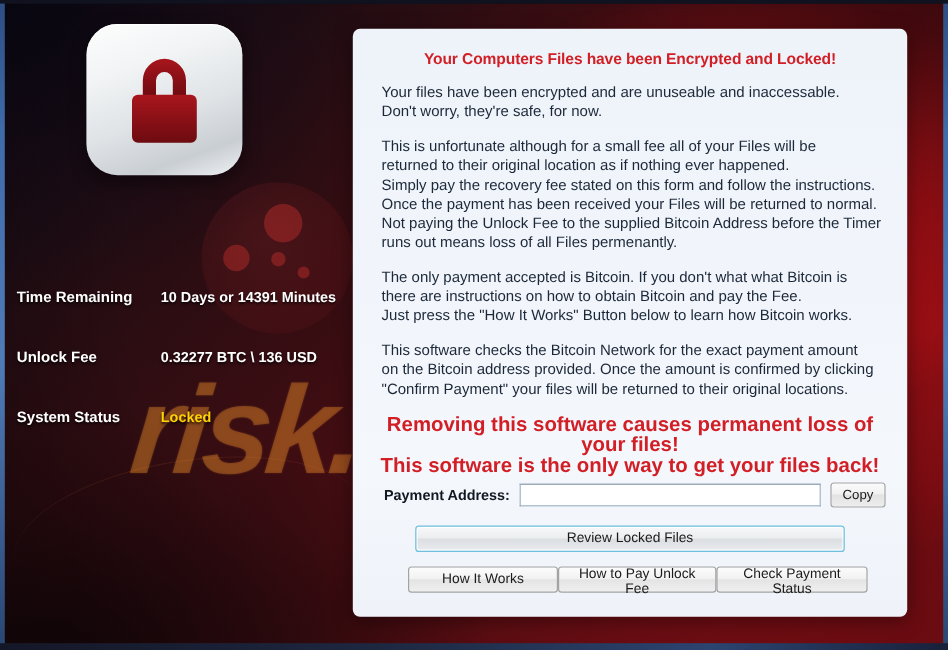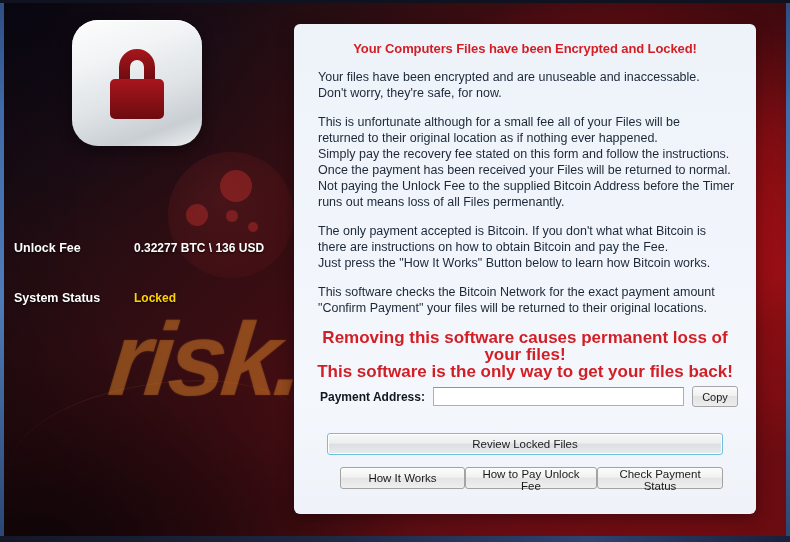--- a/index.html
+++ b/index.html
@@ -219,22 +219,22 @@
     color: #1a1a1a;
     background: linear-gradient(to bottom, #fbfbfb 0%, #f1f1f1 45%, #e3e3e3 50%, #ededed 100%);
     border: 1px solid #a6a6a6;
     border-radius: 3px;
     cursor: pointer;
   }
 
   
   .btn-review {
     display: block;
-    margin: 26px auto 0 auto;
-    width: 396px;
+    margin: 15px auto 0 auto;
+    width: 358px;
     height: 22px;
     font-family: "Liberation Sans", sans-serif;
     font-size: 11.5px;
     color: #1a1a1a;
     background: linear-gradient(to bottom, #f6f7f8 0%, #eceef0 45%, #dcdfe2 52%, #e9ebee 100%);
     border: 1px solid #6fc0de;
     border-radius: 3px;
     box-shadow: inset 0 0 0 1px #ffffff;
     cursor: pointer;
   }
@@ -320,20 +320,24 @@
           <stop offset="100%" stop-color="#6d0b10"></stop>
         </linearGradient>
       </defs>
       <path d="M18 40 V26 a18 18 0 0 1 36 0 V40 h-11 V26 a7 7 0 0 0 -14 0 V40 Z" fill="url(#lockgrad)"></path>
       <rect x="9" y="38" width="54" height="40" rx="5" fill="url(#lockgrad)"></rect>
     </svg>
   </div>
 
   <div class="status-list">
     <div class="status-row">
+      <span class="status-label">Time Remaining</span>
+      <span class="status-value">10 Days or 14391 Minutes</span>
+    </div>
+    <div class="status-row">
       <span class="status-label">Unlock Fee</span>
       <span class="status-value">0.32277 BTC \ 136 USD</span>
     </div>
     <div class="status-row">
       <span class="status-label">System Status</span>
       <span class="status-value warnyellow">Locked</span>
     </div>
   </div>
 
   <div class="panel">
@@ -356,20 +360,21 @@
       </p>
 
       <p class="para">
         <span class="ln">The only payment accepted is Bitcoin. If you don't what what Bitcoin is</span>
         <span class="ln">there are instructions on how to obtain Bitcoin and pay the Fee.</span>
         <span class="ln">Just press the "How It Works" Button below to learn how Bitcoin works.</span>
       </p>
 
       <p class="para">
         <span class="ln">This software checks the Bitcoin Network for the exact payment amount</span>
+        <span class="ln">on the Bitcoin address provided. Once the amount is confirmed by clicking</span>
         <span class="ln">"Confirm Payment" your files will be returned to their original locations.</span>
       </p>
 
       <div class="warn">
         <span class="ln">Removing this software causes permanent loss of your files!</span>
         <span class="ln">This software is the only way to get your files back!</span>
       </div>
 
       <div class="addr-row">
         <span class="addr-label">Payment Address:</span>

